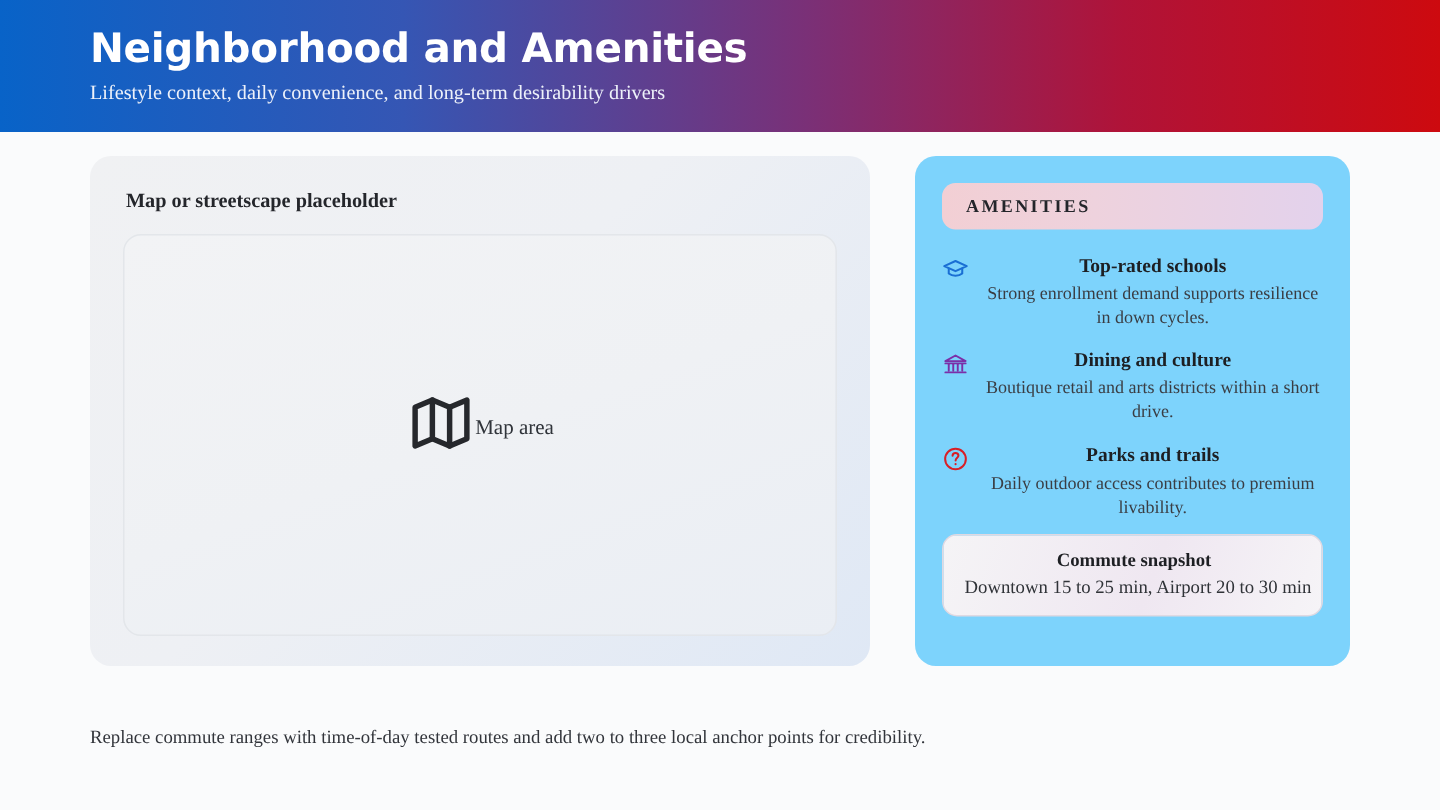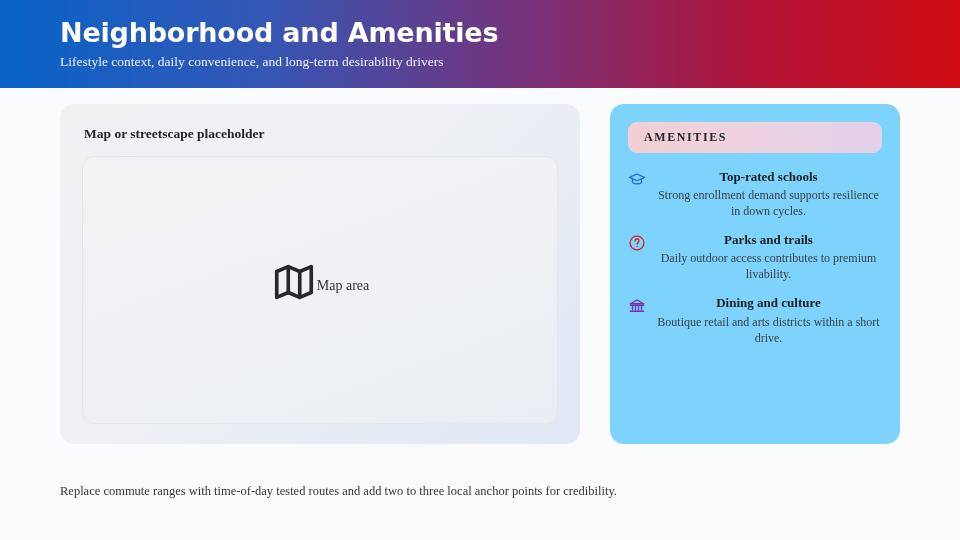--- a/index.html
+++ b/index.html
@@ -226,34 +226,20 @@
     <div class="amenity">
       <span class="amenity-icon">
         <svg width="18" height="18" viewBox="0 0 24 24" fill="none" stroke="#1a6fd4" stroke-width="1.8" stroke-linecap="round" stroke-linejoin="round">
           <path d="M2 8.5 L12 4 L22 8.5 L12 13 Z"></path>
           <path d="M6 10.6 L6 15.2 C6 15.2 8.3 17.2 12 17.2 C15.7 17.2 18 15.2 18 15.2 L18 10.6"></path>
         </svg>
       </span>
       <div class="amenity-body">
         <div class="amenity-title">Top-rated schools</div>
         <div class="amenity-desc">Strong enrollment demand supports resilience in down cycles.</div>
-      </div>
-    </div>
-
-    <div class="amenity">
-      <span class="amenity-icon">
-        <svg width="18" height="18" viewBox="0 0 24 24" fill="none" stroke="#d81f26" stroke-width="1.8" stroke-linecap="round" stroke-linejoin="round">
-          <circle cx="12" cy="12" r="9.2"></circle>
-          <path d="M9.4 9.2 C9.4 7.6 10.6 6.7 12 6.7 C13.4 6.7 14.6 7.6 14.6 9.1 C14.6 10.8 12.1 11.1 12.1 13.4"></path>
-          <circle cx="12.05" cy="16.6" r="0.95" fill="#d81f26" stroke="none"></circle>
-        </svg>
-      </span>
-      <div class="amenity-body">
-        <div class="amenity-title">Parks and trails</div>
-        <div class="amenity-desc">Daily outdoor access contributes to premium livability.</div>
       </div>
     </div>
 
     <div class="amenity">
       <span class="amenity-icon">
         <svg width="18" height="18" viewBox="0 0 24 24" fill="none" stroke="#7b2fa8" stroke-width="1.7" stroke-linecap="round" stroke-linejoin="round">
           <path d="M3 9 L12 4 L21 9 Z"></path>
           <line x1="3" y1="11" x2="21" y2="11"></line>
           <line x1="6" y1="11.8" x2="6" y2="17.5"></line>
           <line x1="10" y1="11.8" x2="10" y2="17.5"></line>
@@ -261,17 +247,35 @@
           <line x1="18" y1="11.8" x2="18" y2="17.5"></line>
           <line x1="3" y1="19" x2="21" y2="19"></line>
         </svg>
       </span>
       <div class="amenity-body">
         <div class="amenity-title">Dining and culture</div>
         <div class="amenity-desc">Boutique retail and arts districts within a short drive.</div>
       </div>
     </div>
 
+    <div class="amenity">
+      <span class="amenity-icon">
+        <svg width="18" height="18" viewBox="0 0 24 24" fill="none" stroke="#d81f26" stroke-width="1.8" stroke-linecap="round" stroke-linejoin="round">
+          <circle cx="12" cy="12" r="9.2"></circle>
+          <path d="M9.4 9.2 C9.4 7.6 10.6 6.7 12 6.7 C13.4 6.7 14.6 7.6 14.6 9.1 C14.6 10.8 12.1 11.1 12.1 13.4"></path>
+          <circle cx="12.05" cy="16.6" r="0.95" fill="#d81f26" stroke="none"></circle>
+        </svg>
+      </span>
+      <div class="amenity-body">
+        <div class="amenity-title">Parks and trails</div>
+        <div class="amenity-desc">Daily outdoor access contributes to premium livability.</div>
+      </div>
+    </div>
+
+    <div class="commute-box">
+      <div class="commute-title">Commute snapshot</div>
+      <div class="commute-detail">Downtown 15 to 25 min, Airport 20 to 30 min</div>
+    </div>
   </div>
 
   <div class="footer-note">Replace commute ranges with time-of-day tested routes and add two to three local anchor points for credibility.</div>
 
 </div>
 
 </body></html>

